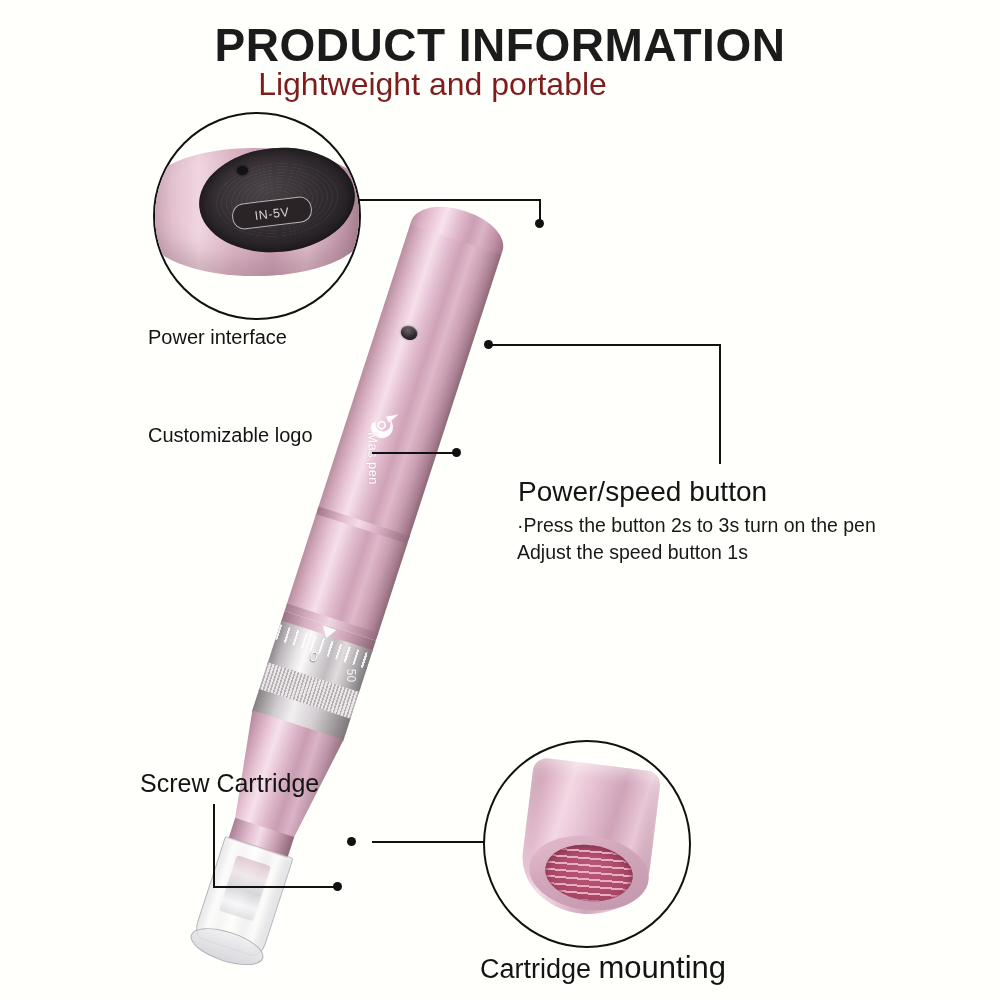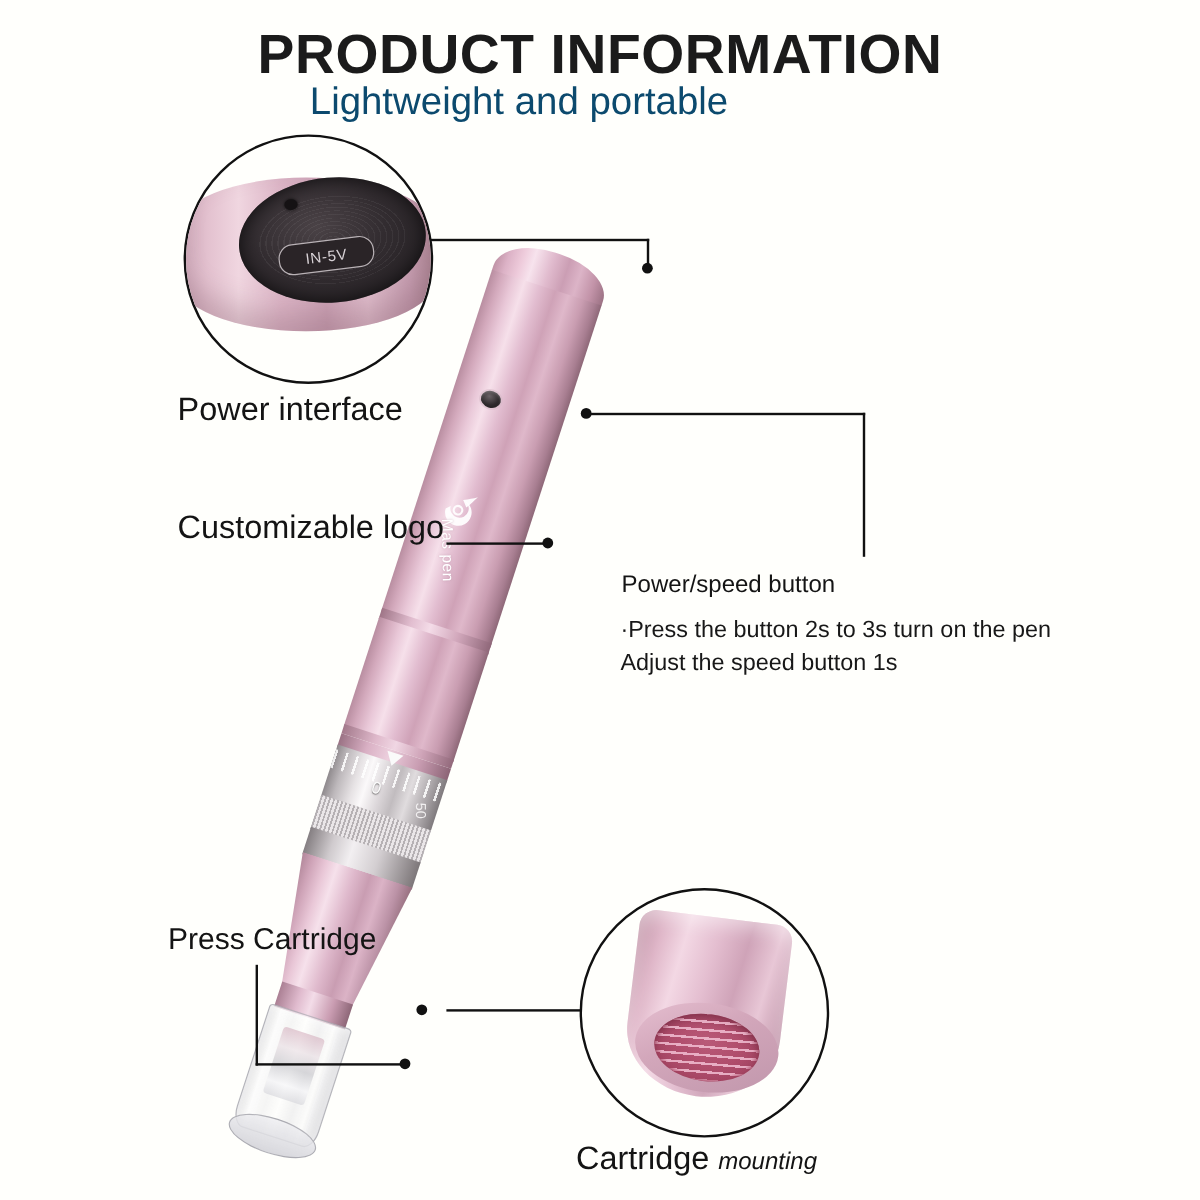--- a/index.html
+++ b/index.html
@@ -29,37 +29,37 @@
     color: #1b1b1b;
     white-space: nowrap;
   }
   #subtitle {
     position: absolute;
     left: 0; top: 66px;
     width: 865px;
     text-align: center;
     font-size: 32px;
     font-weight: normal;
-    color: #0c4a6e;
+    color: #7f1d1d;
   }
 
   
   .label {
     position: absolute;
-    font-size: 27px;
+    font-size: 20px;
     color: #141414;
     white-space: nowrap;
     line-height: 1.15;
   }
   #label-power-interface { left: 148px; top: 326px; }
   #label-custom-logo     { left: 148px; top: 424px; }
-  #label-power-speed     { left: 518px; top: 476px; font-size: 20px; }
+  #label-power-speed     { left: 518px; top: 476px; font-size: 28px; }
   #label-screw-cartridge { left: 140px; top: 769px; font-size: 25px; }
   #label-cartridge-mount { left: 480px; top: 950px; font-size: 27px; }
-  #label-cartridge-mount .strong { font-size: 20px; font-style: italic; }
+  #label-cartridge-mount .strong { font-size: 31px; }
 
   .sublabel {
     position: absolute;
     font-size: 19.5px;
     color: #181818;
     white-space: nowrap;
     line-height: 1.38;
   }
   #sub-power-speed { left: 517px; top: 512px; }
 
@@ -443,21 +443,21 @@
   <div class="ldot" style="left:484px; top:340px;"></div>
   <div class="lline h" style="left:490px; top:344px; width:231px;"></div>
   <div class="lline v" style="left:719px; top:344px; height:120px;"></div>
 
   <div id="label-power-speed" class="label">Power/speed button</div>
   <div id="sub-power-speed" class="sublabel">
     <div>·Press the button 2s to 3s turn on the pen</div>
     <div>Adjust the speed button 1s</div>
   </div>
 
-  <div id="label-screw-cartridge" class="label">Press Cartridge</div>
+  <div id="label-screw-cartridge" class="label">Screw Cartridge</div>
   <div class="lline v" style="left:213px; top:804px; height:84px;"></div>
   <div class="lline h" style="left:213px; top:886px; width:126px;"></div>
   <div class="ldot" style="left:333px; top:882px;"></div>
 
   <div id="circle-mount" class="detail-circle">
     <div id="cap-body"></div>
     <div id="cap-rim"></div>
     <div id="cap-bore"></div>
     <div id="cap-threads"></div>
   </div>

